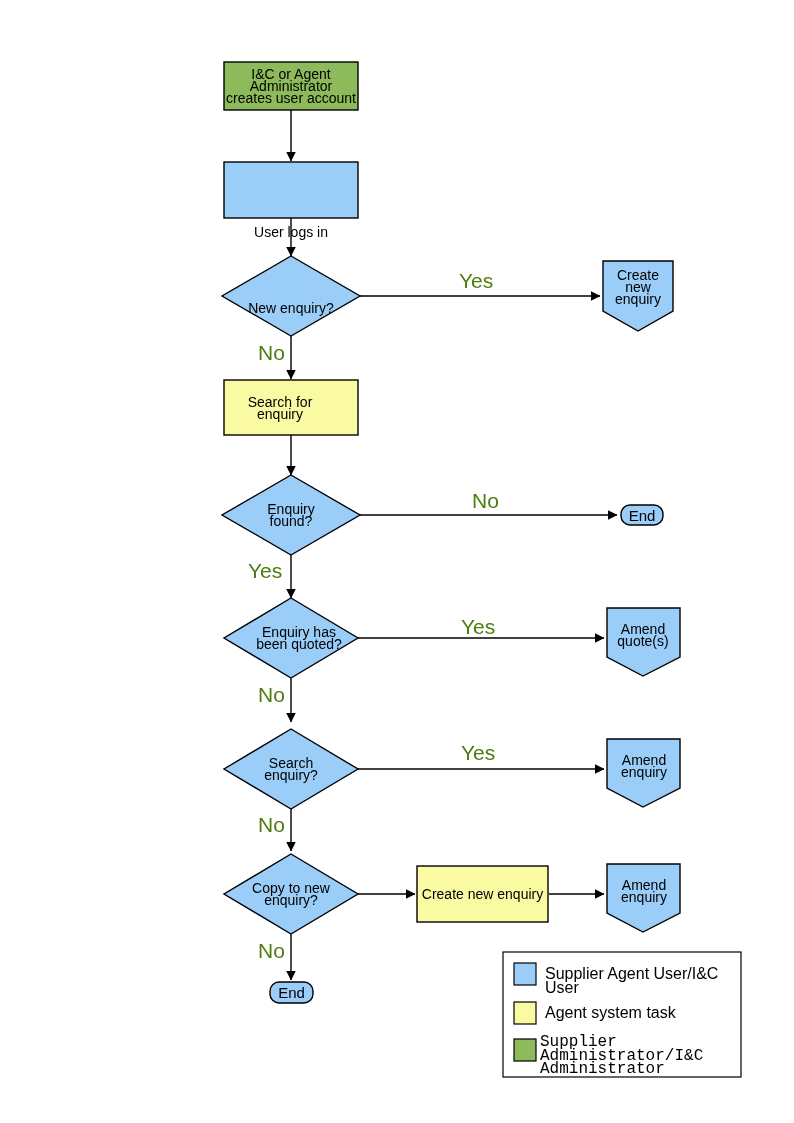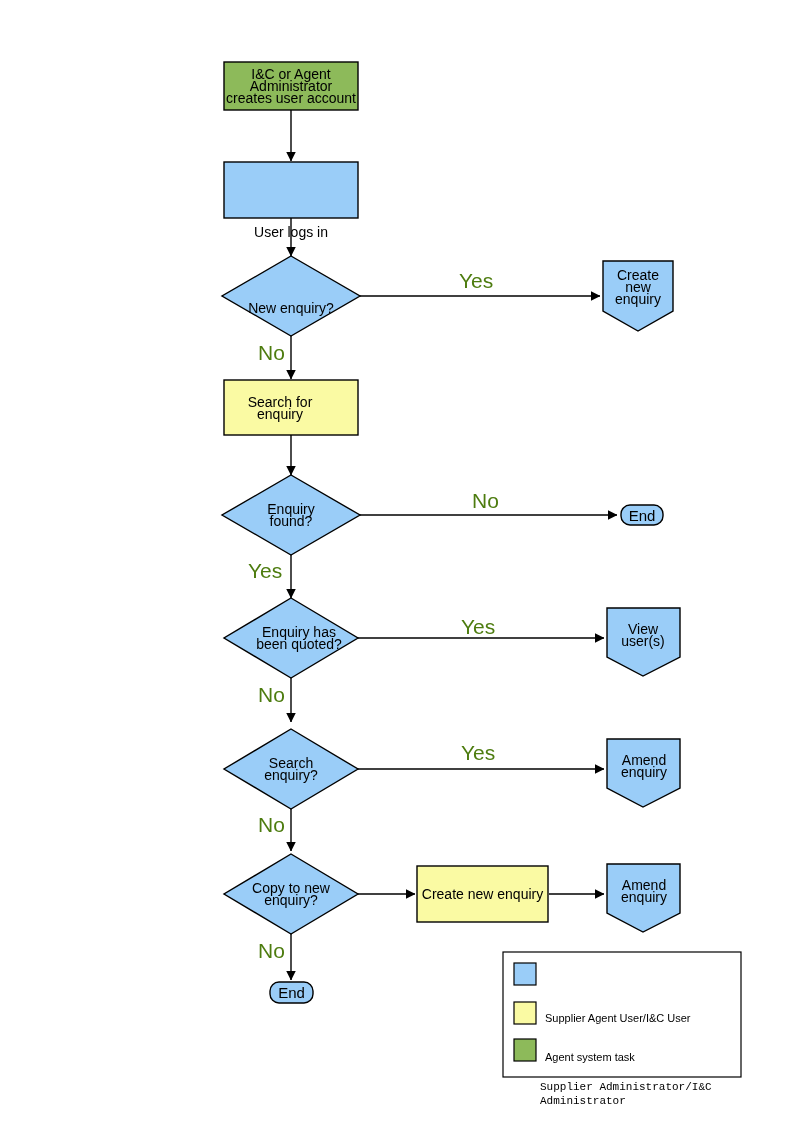--- a/index.html
+++ b/index.html
@@ -43,25 +43,24 @@
   .terminator-label {
     position: absolute;
     display: flex;
     align-items: center;
     justify-content: center;
     font-size: 15px;
     color: #000000;
   }
   .legend-label {
     position: absolute;
-    font-size: 11px;
+    font-size: 16px;
     color: #000000;
     line-height: 13.5px;
     white-space: pre-line;
-    margin-top: 45px;
   }
 </style>
 </head>
 <body>
 
 <svg id="flow-canvas" viewBox="0 0 794 1123" xmlns="http://www.w3.org/2000/svg">
 
   <defs>
     <marker id="arrow" viewBox="0 0 10 10" refX="9.5" refY="5" markerWidth="7" markerHeight="7" orient="auto-start-reverse">
       <path d="M 0 0 L 10 5 L 0 10 z" fill="#000000"></path>
@@ -134,21 +133,21 @@
 <div class="node-label" style="left:224px; top:380px; width:112px; height:55px;">Search for enquiry</div>
 
 <div class="node-label" style="left:230px; top:495px; width:122px; height:40px;">Enquiry
 found?</div>
 
 <div class="terminator-label" style="left:621px; top:505px; width:42px; height:20px;">End</div>
 
 <div class="node-label" style="left:238px; top:618px; width:122px; height:40px;">Enquiry has
 been quoted?</div>
 
-<div class="node-label" style="left:605px; top:625px; width:76px; height:20px;">View user(s)</div>
+<div class="node-label" style="left:605px; top:625px; width:76px; height:20px;">Amend quote(s)</div>
 
 <div class="node-label" style="left:230px; top:749px; width:122px; height:40px;">Search
 enquiry?</div>
 
 <div class="node-label" style="left:604px; top:756px; width:80px; height:20px;">Amend enquiry</div>
 
 <div class="node-label" style="left:230px; top:874px; width:122px; height:40px;">Copy to new
 enquiry?</div>
 
 <div class="node-label" style="left:417px; top:866px; width:131px; height:56px;">Create new enquiry</div>

